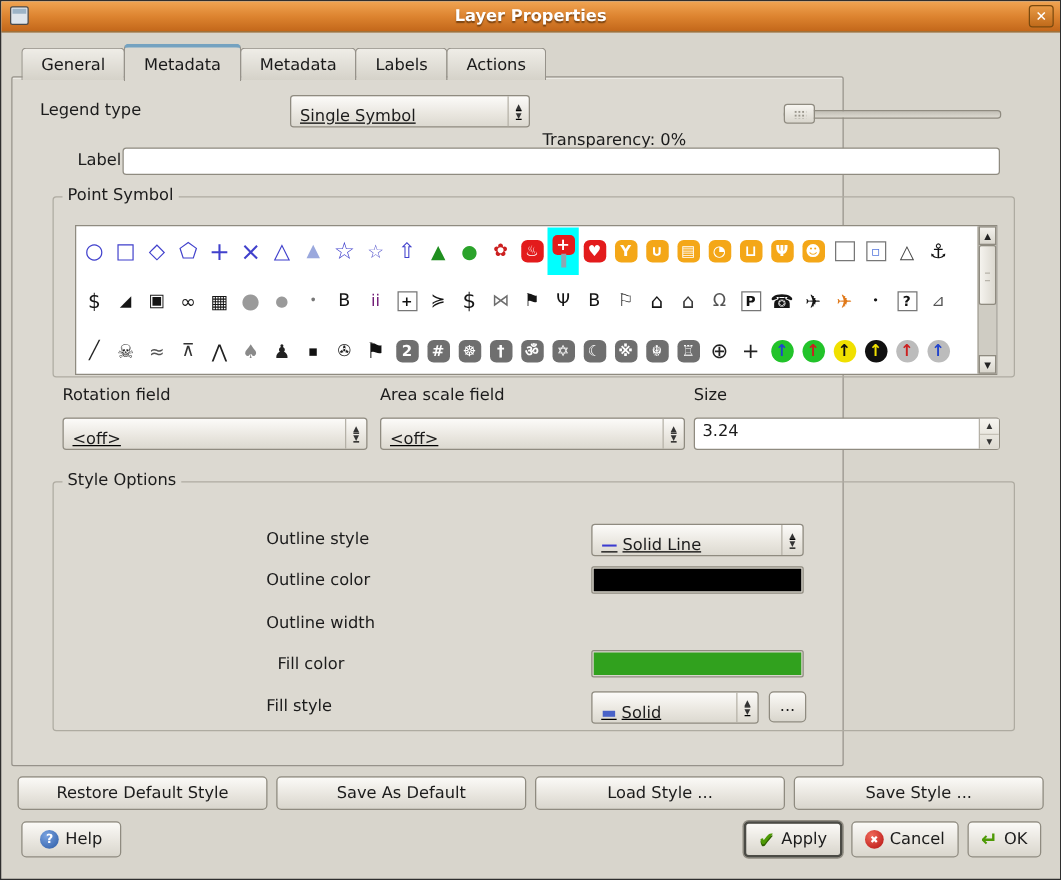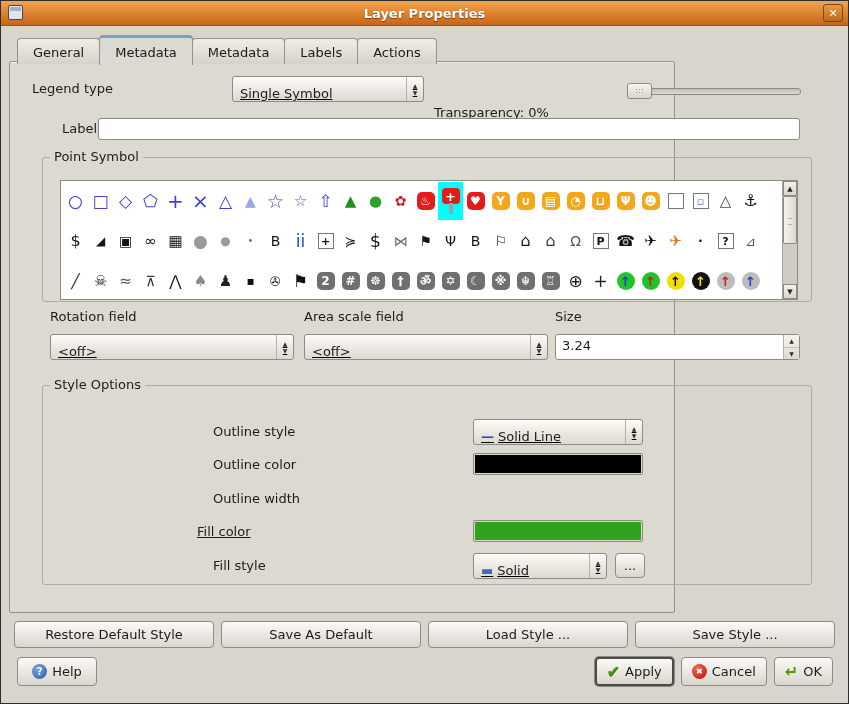--- a/index.html
+++ b/index.html
@@ -258,21 +258,21 @@
               <span class="sym">
                 <span class="g plain" style="color: rgb(154, 154, 154); font-size: 12px;">●</span>
               </span>
               <span class="sym">
                 <span class="g plain" style="color: rgb(119, 119, 119); font-size: 10px;">•</span>
               </span>
               <span class="sym">
                 <span class="g plain" style="color: rgb(21, 21, 21); font-size: 14px;">B</span>
               </span>
               <span class="sym">
-                <span class="g plain" style="color: #1d4ed8; font-size: 17px;">ii</span>
+                <span class="g plain" style="color: #701a75; font-size: 13px;">ii</span>
               </span>
               <span class="sym">
                 <span class="g box" style="color: rgb(17, 17, 17);">+</span>
               </span>
               <span class="sym">
                 <span class="g plain" style="color: rgb(21, 21, 21); font-size: 14px;">≽</span>
               </span>
               <span class="sym">
                 <span class="g plain" style="color: rgb(21, 21, 21); font-size: 17px;">$</span>
               </span>
@@ -464,21 +464,21 @@
           </span>
       </div>
 
       <span class="lbl" style="left:170px;top:71px;">Outline color</span>
       <div class="swatch" style="left:430px;top:67px;width:170px;">
         <div class="fill" style="background: rgb(0, 0, 0);"></div>
       </div>
 
       <span class="lbl" style="left:170px;top:105px;">Outline width</span>
 
-      <span class="lbl" style="left:154px;top:138px;text-decoration:underline;">Fill color</span>
+      <span class="lbl" style="left:179px;top:138px;">Fill color</span>
       <div class="swatch" style="left:430px;top:134px;width:170px;">
         <div class="fill" style="background: rgb(49, 161, 30);"></div>
       </div>
 
       <span class="lbl" style="left:170px;top:172px;">Fill style</span>
       <div class="combo" style="left:430px;top:167px;width:134px;">
         <span class="combo-text">
           <span style="color: rgb(74, 99, 200);">▬</span>
           <span>Solid</span>
         </span>

